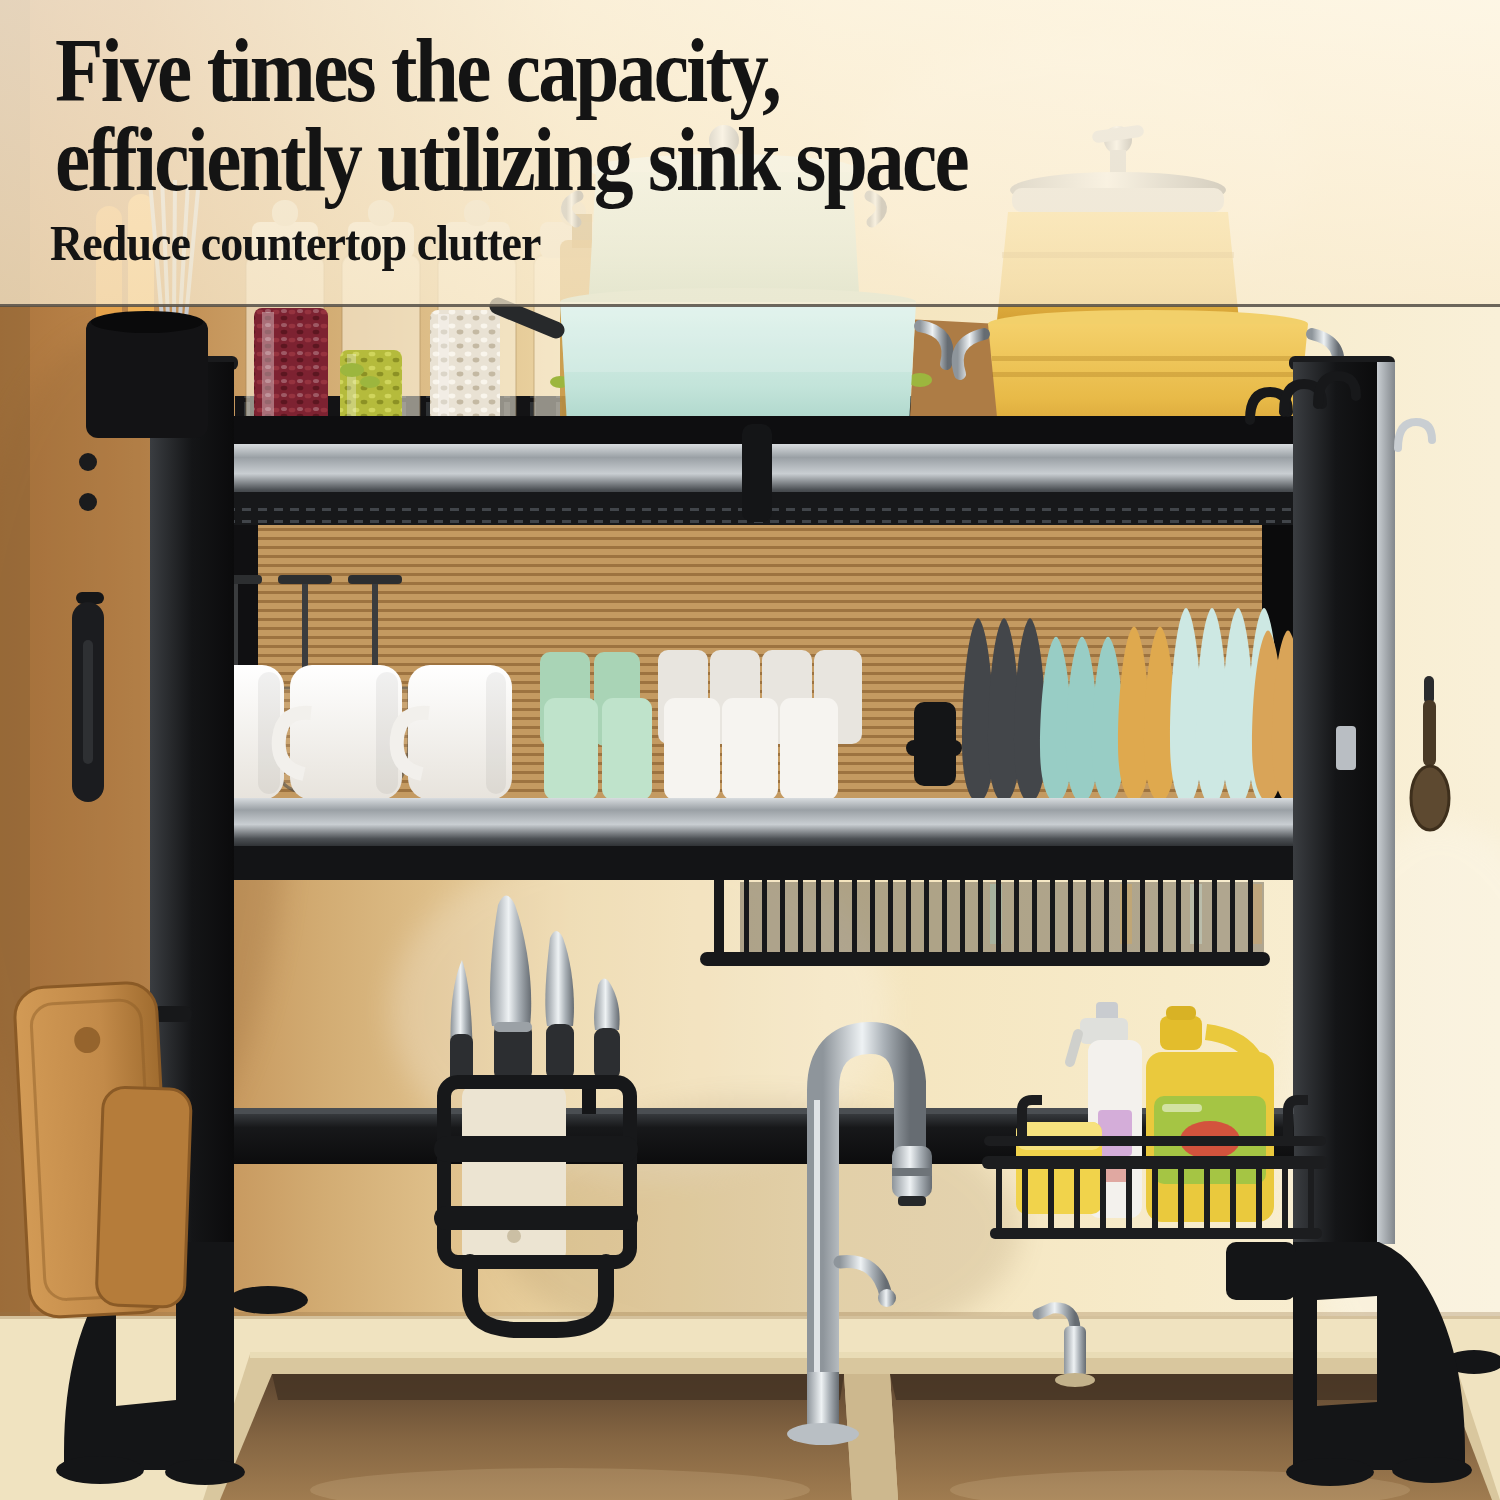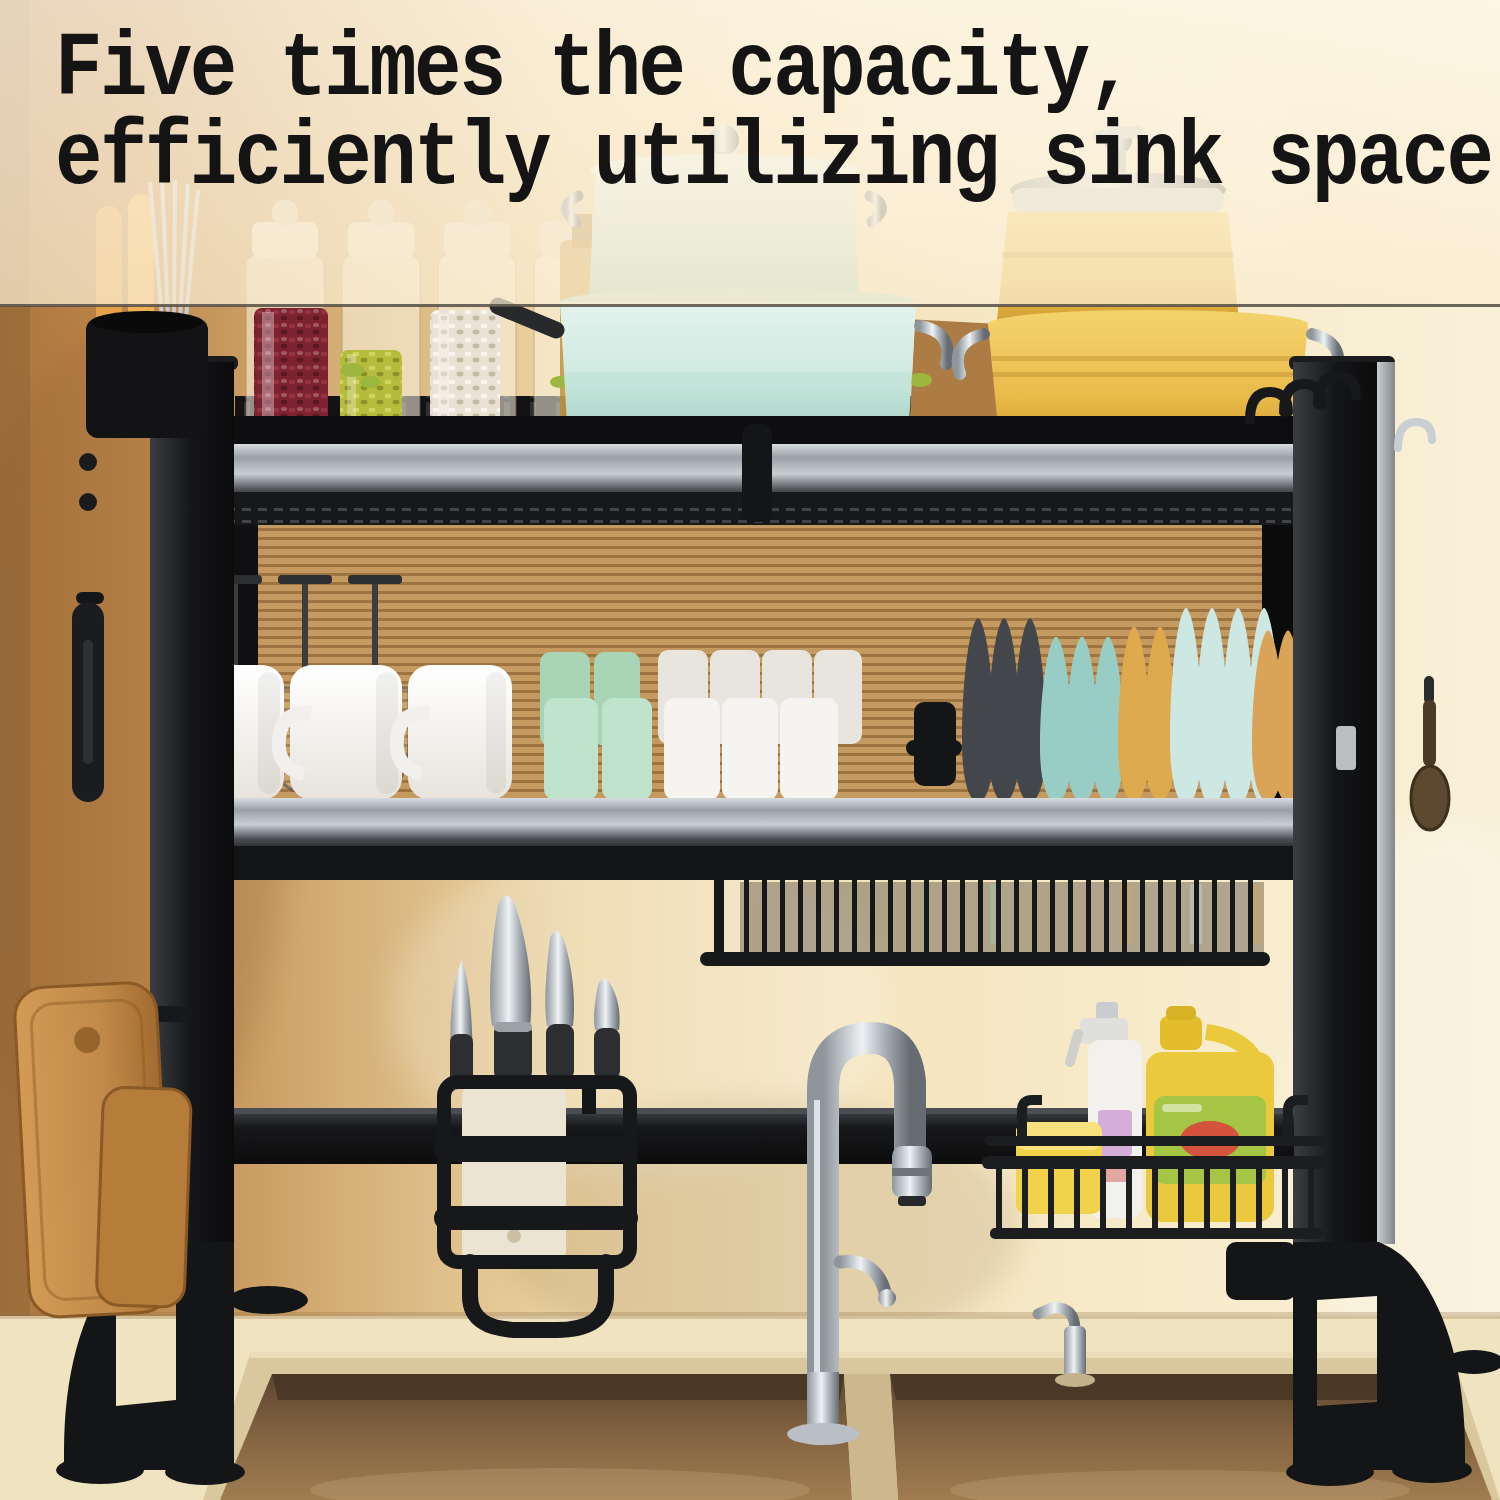--- a/index.html
+++ b/index.html
@@ -1,18 +1,18 @@
 <!DOCTYPE html>
 <html style="--headline: #141414; --shadow_line: #534d45; --overlay_cream: #fcf0d8; --wall_left: #b97f45; --wall_right: #f8eecd; --blind_light: #c49a61; --blind_dark: #9d7340; --rack_black: #141517; --metal_light: #c9ced2; --metal_dark: #3c4044; --pot_teal: #cdeae1; --pot_yellow: #eec155; --jar_red: #7d2231; --jar_olive: #b5bb3c; --jar_white: #e9e2d4; --lid_ivory: #e9ddc4; --oil_amber: #c08a2e; --box_brown: #b08049; --mug_white: #f6f4f0; --cup_mint: #bfe3cb; --plate_dark: #43464a; --plate_teal: #98cdc5; --plate_yellow: #dfa94e; --plate_mint: #cde8e3; --plate_amber: #d9a458; --wood: #c28a49; --knife_steel: #cdd0d3; --knife_handle: #2c2e31; --chrome: #d9dde1; --counter: #f0e3c0; --sink_rim: #d9c79e; --sink_bowl: #77593c; --soap_yellow: #eac93d; --soap_green: #a5c544; --soap_red: #d8463d; --spray_white: #f3f1ed; --sponge: #f1d34b; --basket: #1c1d1f;"><head>
 <meta charset="utf-8">
 <style>
   html,body{margin:0;padding:0;background:#fff;}
   #stage{
     position:relative;width:1500px;height:1500px;overflow:hidden;
-    font-family:Liberation Mono, monospace;
+    font-family:Liberation Serif, serif;
   }
   #scene-svg{position:absolute;left:0;top:0;width:1500px;height:1500px;}
   .overlay-band{
     position:absolute;left:0;top:0;width:1500px;height:306px;
     background:linear-gradient(180deg,#fff8e9 0%,#fcf0d8 70%,#f9ecd0 100%);
     opacity:.74;
   }
   .overlay-line{
     position:absolute;left:0;top:304px;width:1500px;height:3px;
     background:var(--shadow_line,#534d45);opacity:.85;
@@ -504,14 +504,17 @@
 </svg>
 
 <div class="overlay-band"></div>
 <div class="overlay-line"></div>
 <div class="banner">
   <div class="headline">
     <span class="hscale">Five times the capacity,</span><br>
     <span class="hscale">efficiently utilizing sink space</span>
   </div>
 </div>
-
+<div class="subheadline">
+  <span class="hscale">Reduce countertop clutter</span>
 </div>
 
+</div>
+
 </body></html>

